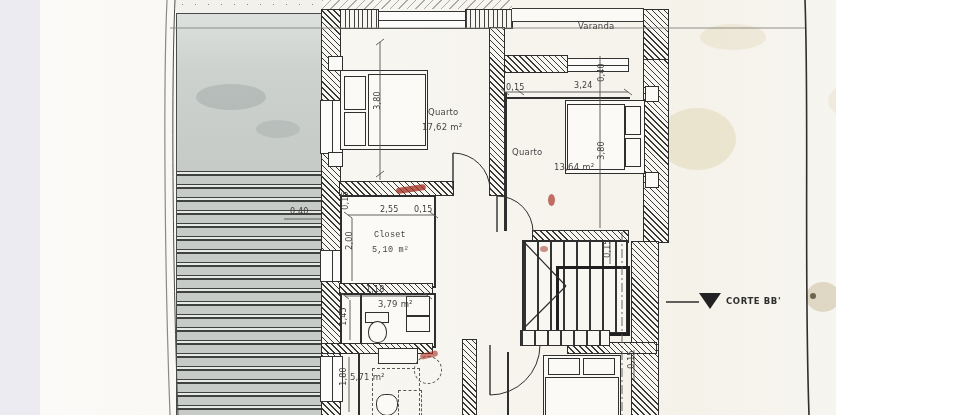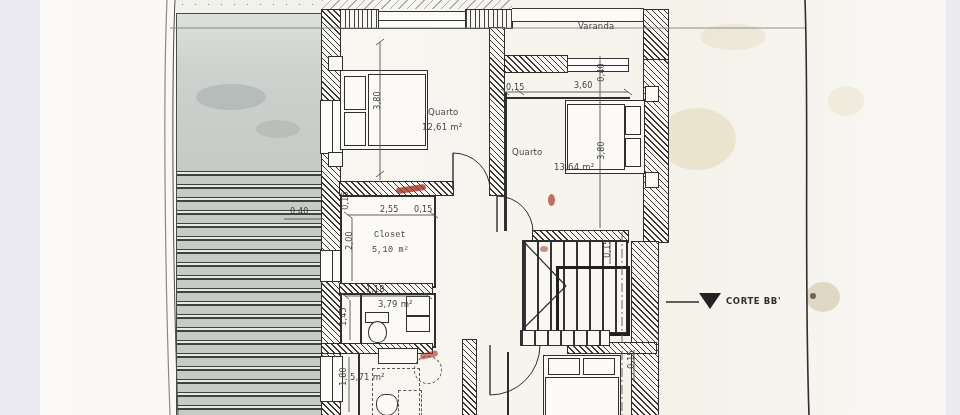--- a/index.html
+++ b/index.html
@@ -1,16 +1,16 @@
 <!DOCTYPE html>
 <html><head>
 <meta charset="utf-8">
 <style>
   html,body{margin:0;padding:0;}
-  .scene{position:relative;width:960px;height:415px;overflow:hidden;
+  .scene{position:relative;width:836px;height:415px;overflow:hidden;
          font-family:"DejaVu Sans",sans-serif;background:#ebebf1;}
   .abs{position:absolute;}
   .hatch{background-color:#f7f6f1;
          background-image:repeating-linear-gradient(45deg,rgba(35,35,35,.9) 0 1px,transparent 1px 4.2px);
          outline:1px solid #2e2e2e;}
   .hatchv{background-color:#f7f6f1;
          background-image:repeating-linear-gradient(90deg,rgba(35,35,35,.85) 0 1px,transparent 1px 4.5px);
          outline:1px solid #2e2e2e;}
   .hatch-light{background-image:repeating-linear-gradient(135deg,rgba(80,80,80,.45) 0 1px,transparent 1px 6px);}
   .stripes{background-color:#cfd4d1;
@@ -151,31 +151,31 @@
 
     <path d="M380,42 V180 M505,92 H628 M600,56 V228 M348,215 H434 M352,218 V281 M345,296 H428 M350,300 V340 M349,357 V412 M610,242 V264 M634,350 V380 M284,219 H322" fill="none" stroke="#55544f" stroke-width="0.9"></path>
     <path d="M376,45 l8,-6 M376,177 l8,-6 M501,89 l8,6 M624,89 l8,6 M516,89 l8,6 M344,212 l8,6 M430,212 l8,6 M341,293 l8,6 M424,293 l8,6" fill="none" stroke="#55544f" stroke-width="0.9"></path>
 
     <path d="M666,302 H699" stroke="#2e2e2e" stroke-width="1.6"></path>
     <polygon points="699,293 721,293 710,309" fill="#222"></polygon>
   </svg>
 
   <div class="lbl room-lbl" style="left:578px;top:22px;">Varanda</div>
   <div class="lbl room-lbl" style="left:428px;top:108px;">Quarto</div>
-  <div class="lbl room-lbl" style="left:422px;top:123px;">12,61 m²</div>
+  <div class="lbl room-lbl" style="left:422px;top:123px;">17,62 m²</div>
   <div class="lbl room-lbl" style="left:512px;top:148px;">Quarto</div>
   <div class="lbl room-lbl" style="left:506px;top:163px;margin-left:48px;">13,64 m²</div>
   <div class="lbl room-lbl" style="left:374px;top:231px;font-family:Liberation Mono, monospace;">Closet</div>
   <div class="lbl room-lbl" style="left:372px;top:246px;font-family:Liberation Mono, monospace;">5,10 m²</div>
   <div class="lbl room-lbl" style="left:378px;top:300px;">3,79 m²</div>
   <div class="lbl room-lbl" style="left:350px;top:373px;">5,71 m²</div>
 
   <div class="lbl vlbl" style="left:368px;top:96px;">3,80</div>
   <div class="lbl" style="left:506px;top:83px;">0,15</div>
-  <div class="lbl" style="left:574px;top:81px;">3,60</div>
+  <div class="lbl" style="left:574px;top:81px;">3,24</div>
   <div class="lbl vlbl" style="left:592px;top:68px;">0,40</div>
   <div class="lbl vlbl" style="left:592px;top:146px;">3,80</div>
   <div class="lbl" style="left:290px;top:207px;">0,40</div>
   <div class="lbl vlbl" style="left:336px;top:196px;">0,15</div>
   <div class="lbl" style="left:380px;top:205px;">2,55</div>
   <div class="lbl" style="left:414px;top:205px;">0,15</div>
   <div class="lbl vlbl" style="left:340px;top:236px;">2,00</div>
   <div class="lbl" style="left:366px;top:285px;">1,18</div>
   <div class="lbl vlbl" style="left:334px;top:312px;">1,45</div>
   <div class="lbl vlbl" style="left:334px;top:372px;">1,80</div>

